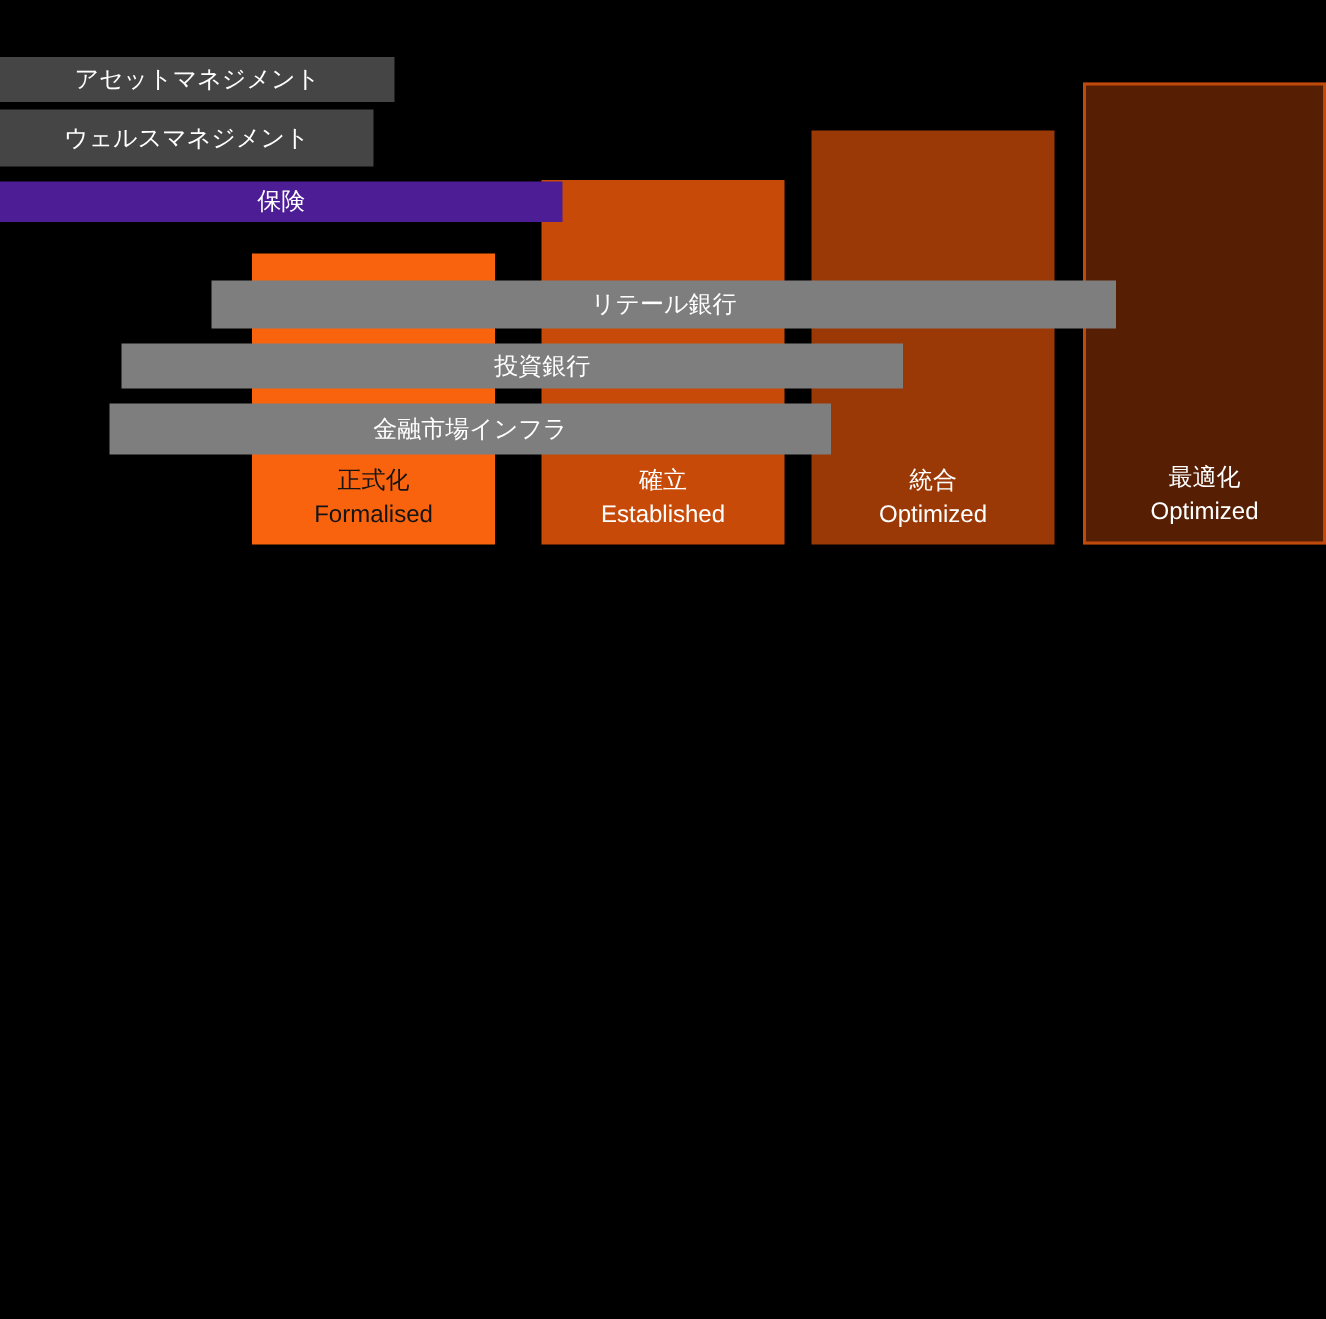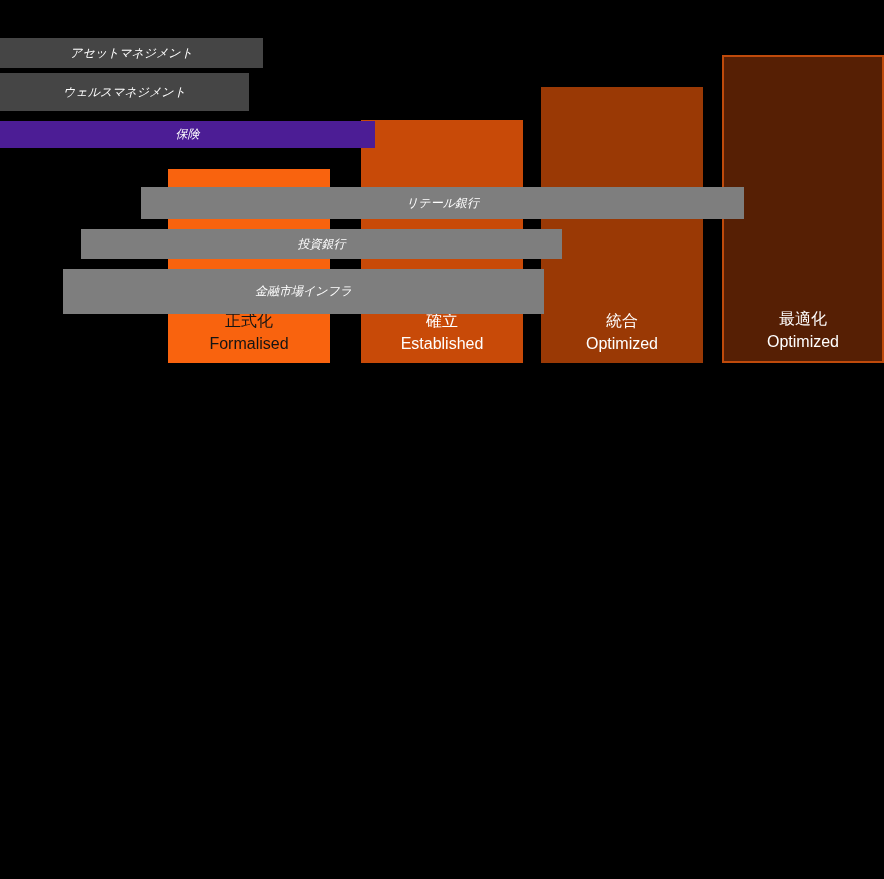--- a/index.html
+++ b/index.html
@@ -42,23 +42,22 @@
   }
   .biz-bar {
     position: absolute;
     z-index: 2;
     display: flex;
     align-items: center;
     justify-content: center;
   }
   .biz-bar span {
     color: #FFFFFF;
-    font-size: 12px;
+    font-size: 16px;
     white-space: nowrap;
-    font-style: italic;
   }
 </style>
 </head>
 <body>
 
 <div class="diagram" style="background: rgb(0, 0, 0);">
 
 
   <div class="stage" style="left: 168px; top: 169px; width: 162px; height: 194px; background: rgb(249, 99, 14); color: rgb(20, 20, 20);">
     <div class="stage-label">
@@ -97,21 +96,21 @@
   </div>
 
   <div class="biz-bar" style="left: 0px; top: 121px; width: 375px; height: 27px; background: #4c1d95;">
     <span>保険</span>
   </div>
 
   <div class="biz-bar" style="left: 141px; top: 187px; width: 603px; height: 32px; background: rgb(126, 126, 126); align-items: center;">
     <span>リテール銀行</span>
   </div>
 
-  <div class="biz-bar" style="left: 81px; top: 229px; width: 481px; height: 30px; background: rgb(126, 126, 126);">
+  <div class="biz-bar" style="left: 81px; top: 229px; width: 481px; height: 30px; background: rgb(126, 126, 126); padding-left: 40px;">
     <span>投資銀行</span>
   </div>
 
-  <div class="biz-bar" style="left: 63px; top: 269px; width: 481px; height: 45px; background: rgb(126, 126, 126);">
+  <div class="biz-bar" style="left: 73px; top: 269px; width: 481px; height: 34px; background: rgb(126, 126, 126);">
     <span>金融市場インフラ</span>
   </div>
 
 </div>
 
 </body></html>

